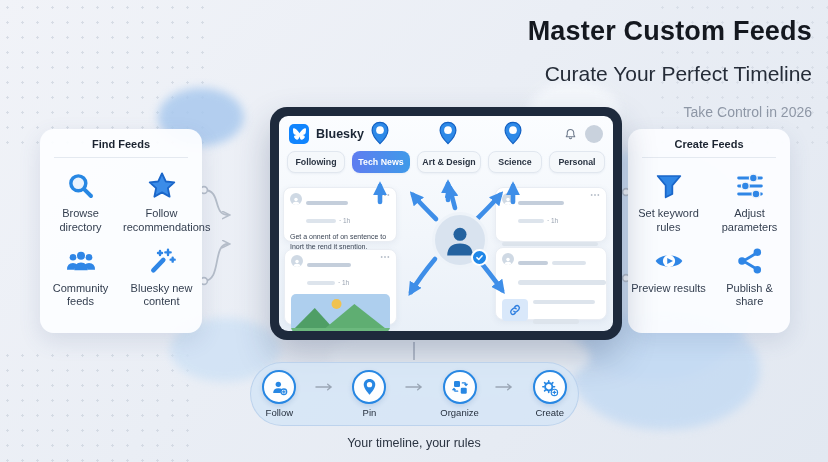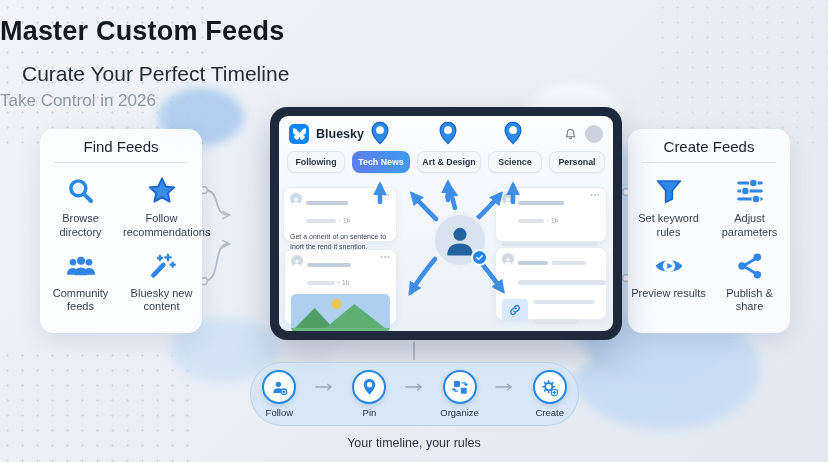--- a/index.html
+++ b/index.html
@@ -17,30 +17,30 @@
   
   .cloud { position:absolute; border-radius:50%; filter:blur(5px); }
   .c1 { left:158px; top:88px;  width:86px;  height:58px; background:#a9c9ee; opacity:.85; }
   .c2 { left:528px; top:82px;  width:92px;  height:60px; background:#f5f8fc; opacity:.95; }
   .c3 { left:548px; top:150px; width:210px; height:230px; background:#cadef4; opacity:.75; border-radius:45%; }
   .c4 { left:570px; top:310px; width:190px; height:120px; background:#c3daf3; opacity:.8; }
   .c5 { left:170px; top:318px; width:110px; height:64px;  background:#cfe2f5; opacity:.85; }
   .c6 { left:330px; top:322px; width:260px; height:70px;  background:#eef3f9; opacity:.9; }
 
   
-  .hdr { position:absolute; left:0; top:16px; width:812px; text-align:left; z-index:5; }
+  .hdr { position:absolute; left:0; top:16px; width:812px; text-align:right; z-index:5; }
   .hdr .t1 { font-size:27px; font-weight:bold; color:#14181f; letter-spacing:.2px; }
   .hdr .t2 { font-size:21px; color:#252c38; margin-top:15px;padding-left:22px; }
-  .hdr .t3 { font-size:17px; color:#8e97a6; margin-top:5px; }
+  .hdr .t3 { font-size:14px; color:#8e97a6; margin-top:18px; }
 
   
   .side-card { position:absolute; top:129px; width:162px; height:204px; background:rgba(252,253,255,.95);
     border-radius:14px; box-shadow:0 8px 22px rgba(70,95,140,.14); z-index:6; padding-top:9px; }
   .side-card.left { left:40px; } .side-card.right { left:628px; }
-  .side-title { text-align:center; font-size:15px; font-weight:normal; color:#1b2330; }
+  .side-title { text-align:center; font-size:11px; font-weight:bold; color:#1b2330; }
   .side-div { height:1px; background:#e4e9f0; margin:7px 14px 2px; }
   .side-grid { display:flex; flex-wrap:wrap; }
   .side-item { width:50%; text-align:center; margin-top:10px; }
   .side-item svg { display:block; margin:0 auto; }
   .side-label { font-size:11px; color:#333e4f; line-height:1.25; margin-top:5px; padding:0 2px; }
 
   
   .connectors { position:absolute; left:0; top:0; z-index:4; pointer-events:none; }
 
   

